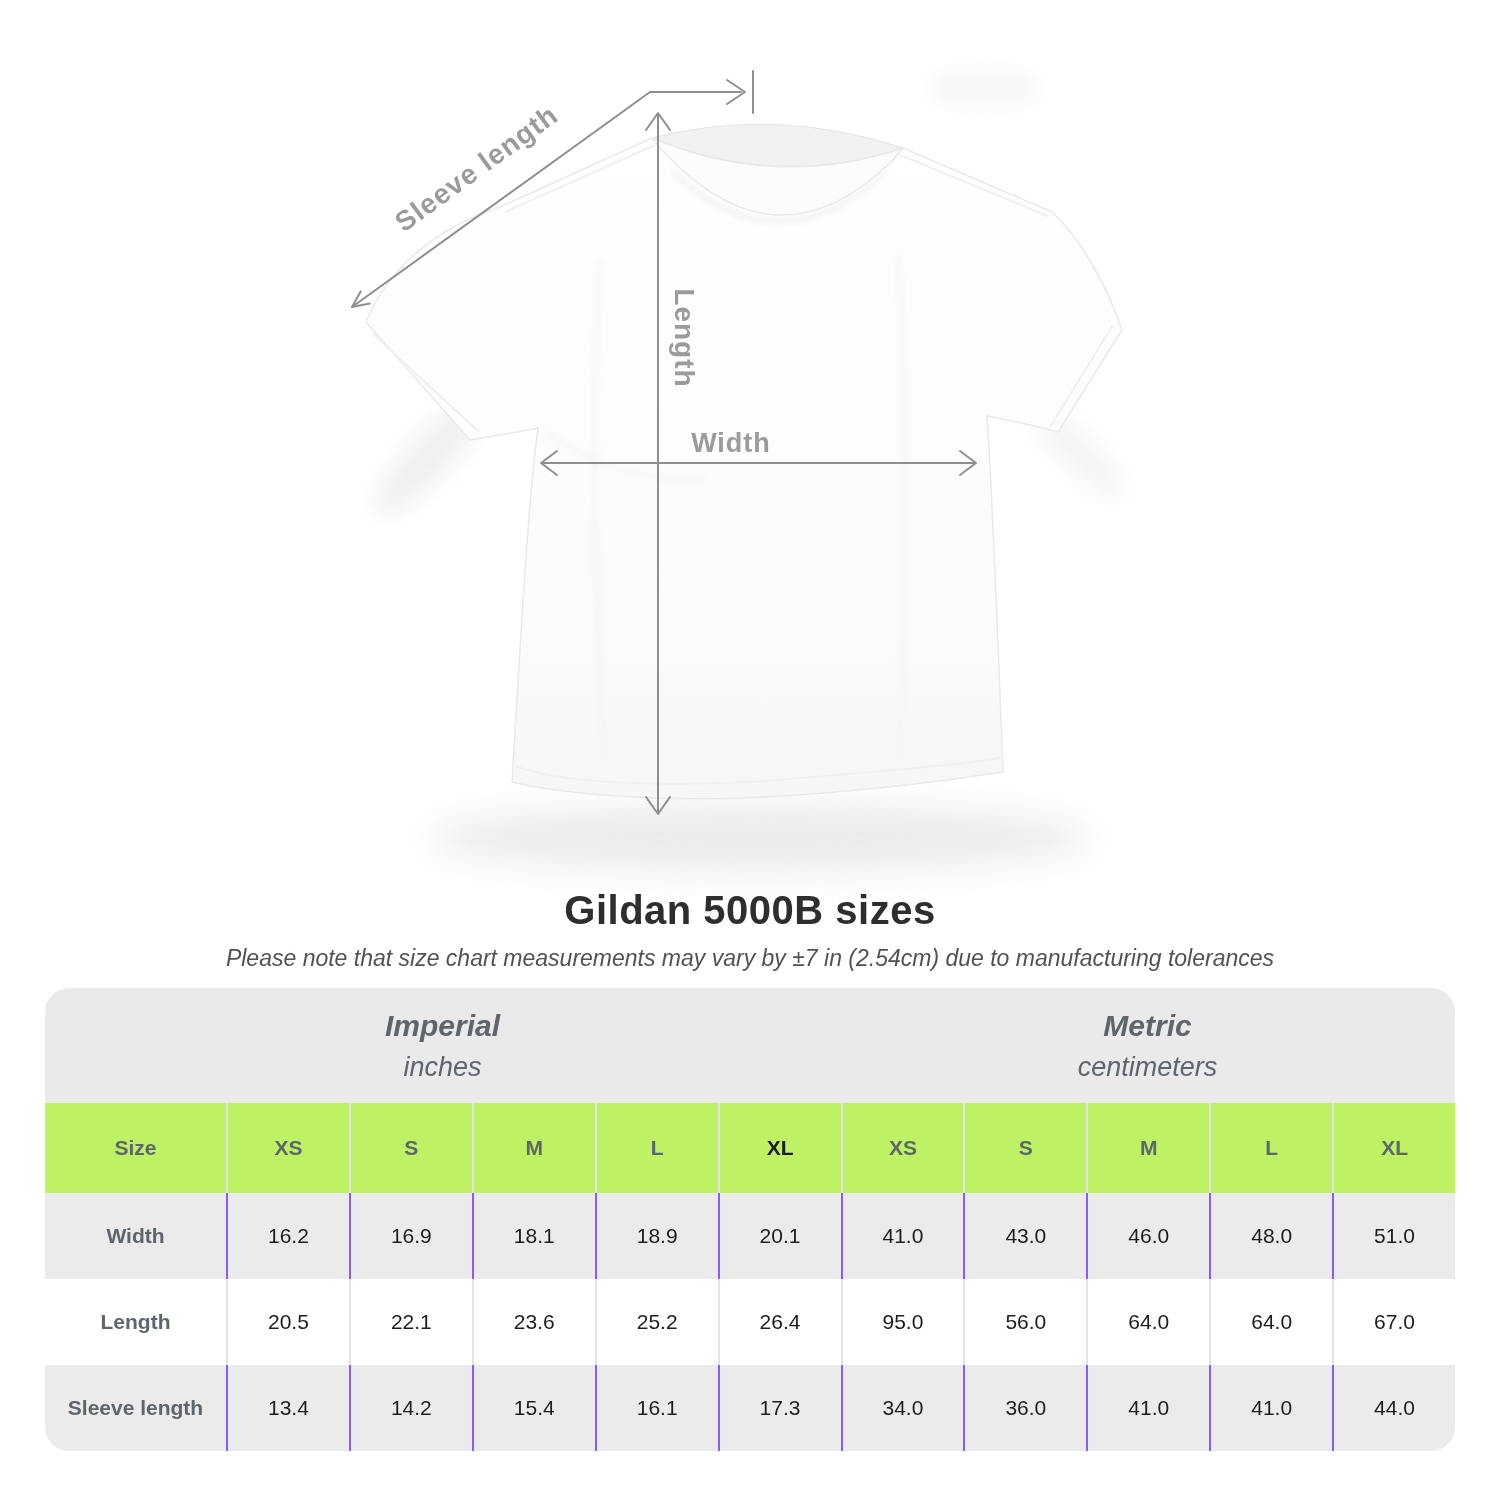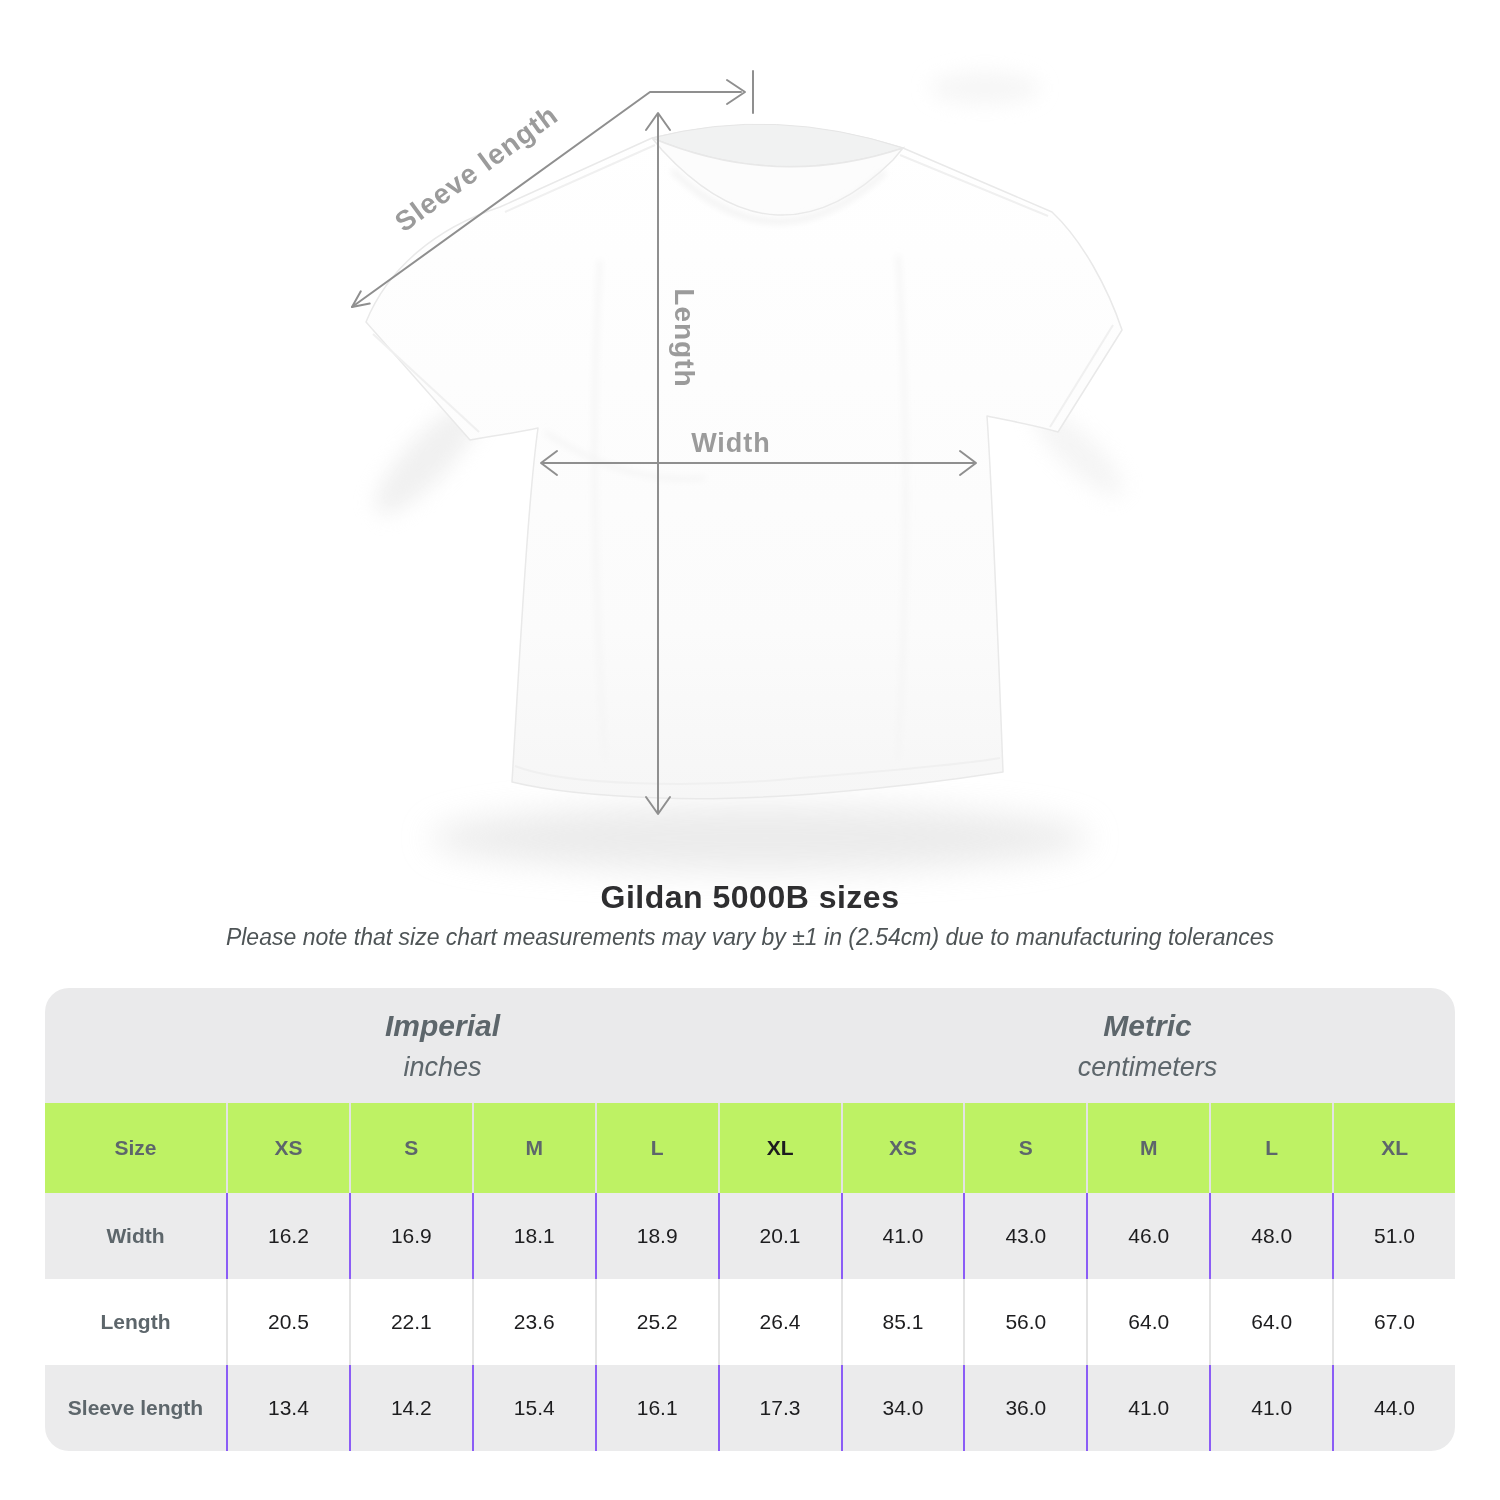--- a/index.html
+++ b/index.html
@@ -2,21 +2,21 @@
 <html><head>
 <meta charset="utf-8">
 <style>
   html,body{margin:0;padding:0;}
   body{
     width:1500px;height:1500px;background:#ffffff;position:relative;overflow:hidden;
     font-family:"Liberation Sans", sans-serif;
   }
   .diagram-svg{position:absolute;top:0;left:0;}
   .caption{position:absolute;top:876px;left:0;right:0;text-align:center;}
-  .caption h1{margin:3px;font-size:32px;font-weight:bold;color:#2e2e30;letter-spacing:0.5px;}
+  .caption h1{margin:12px;font-size:40px;font-weight:bold;color:#2e2e30;letter-spacing:0.5px;}
   .caption p{margin:8px 0 0 0;font-size:23px;font-style:italic;color:#4e5456;}
   .size-table{
     position:absolute;left:45px;top:988px;width:1410px;height:463px;
     border-radius:24px;overflow:hidden;background:#ffffff;
   }
   .band{display:flex;height:115px;background:#eaeaeb;}
   .band-half{display:flex;flex-direction:column;align-items:center;justify-content:center;}
   .band-half.imperial{width:795px;}
   .band-half.metric{flex:1;}
   .band-name{font-size:30px;font-weight:bold;font-style:italic;color:#5d666b;}
@@ -116,21 +116,21 @@
   </g>
   <g fill="#9b9b9b" font-family="Liberation Sans, sans-serif" font-weight="bold" text-anchor="middle">
     <text x="482" y="176" font-size="28" letter-spacing="1" transform="rotate(-36 482 176)">Sleeve length</text>
     <text x="684" y="347" font-size="28" letter-spacing="1" transform="rotate(90 684 338)">Length</text>
     <text x="731" y="452" font-size="27" letter-spacing="1">Width</text>
   </g>
 </svg>
 
 <div class="caption">
   <h1>Gildan 5000B sizes</h1>
-  <p>Please note that size chart measurements may vary by ±1 in (2.54cm) due to manufacturing tolerances</p>
+  <p>Please note that size chart measurements may vary by ±7 in (2.54cm) due to manufacturing tolerances</p>
 </div>
 
 <div class="size-table">
   <div class="band">
     <div class="band-half imperial">
       <div class="band-name">Imperial</div>
       <div class="band-unit">inches</div>
     </div>
     <div class="band-half metric">
       <div class="band-name">Metric</div>
@@ -166,21 +166,21 @@
     <div class="cell">51.0</div>
   </div>
 
   <div class="grid-row row-data plain">
     <div class="cell row-label">Length</div>
     <div class="cell">20.5</div>
     <div class="cell">22.1</div>
     <div class="cell">23.6</div>
     <div class="cell">25.2</div>
     <div class="cell">26.4</div>
-    <div class="cell">85.1</div>
+    <div class="cell">95.0</div>
     <div class="cell">56.0</div>
     <div class="cell">64.0</div>
     <div class="cell">64.0</div>
     <div class="cell">67.0</div>
   </div>
 
   <div class="grid-row row-data alt">
     <div class="cell row-label">Sleeve length</div>
     <div class="cell">13.4</div>
     <div class="cell">14.2</div>

